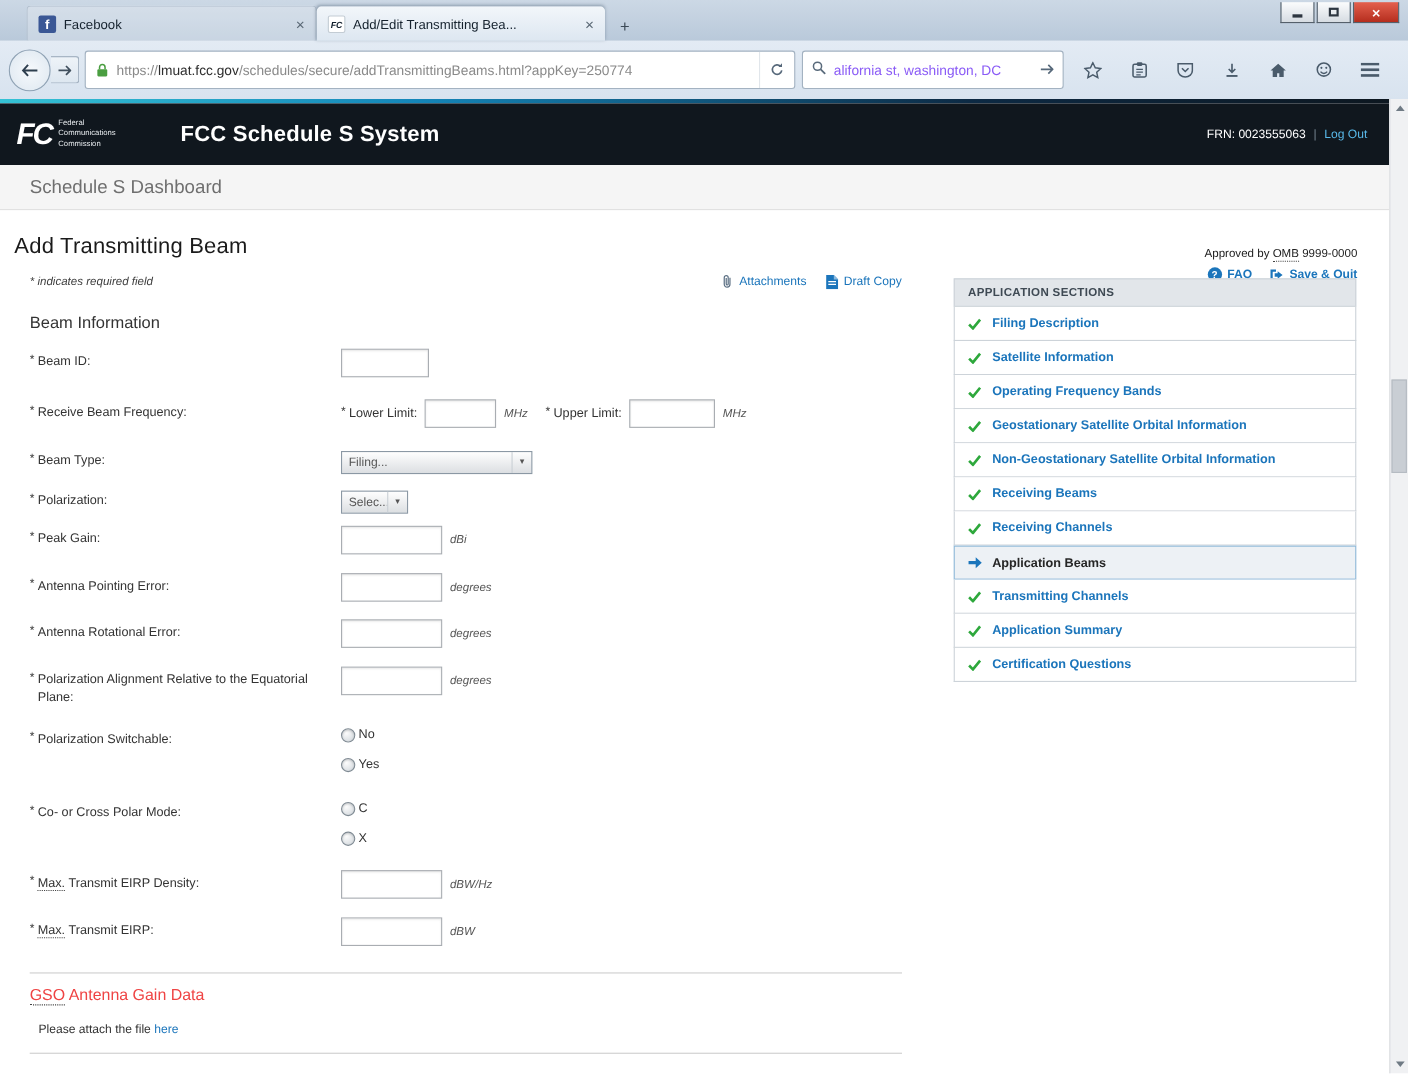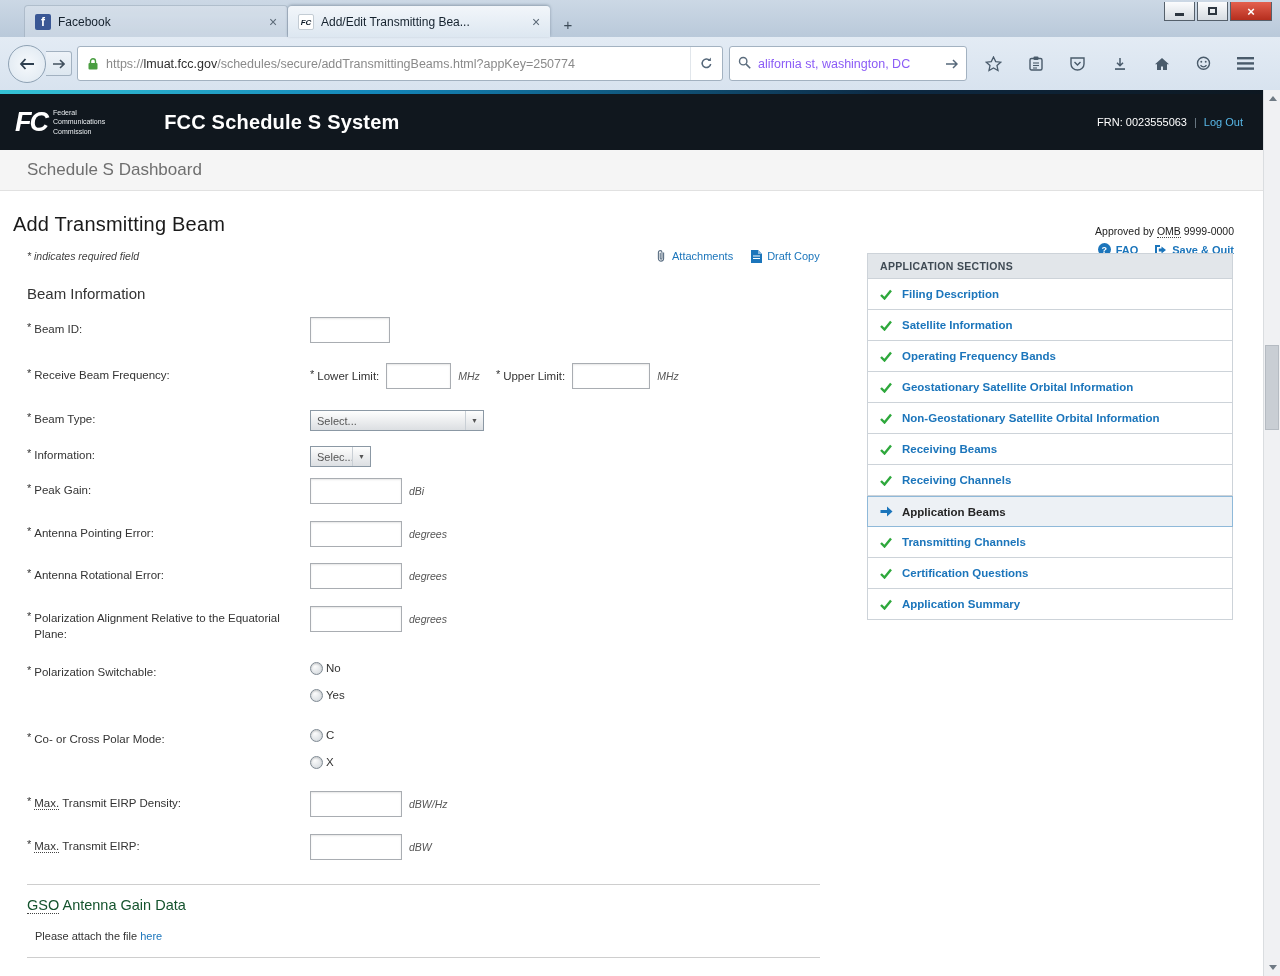--- a/index.html
+++ b/index.html
@@ -95,21 +95,21 @@
        background:linear-gradient(#fefefe,#dcdfe2);font-size:11px;color:#555;cursor:pointer;box-sizing:border-box;margin-top:3px;}
   .sel-text{flex:1;padding:0 6px;overflow:hidden;white-space:nowrap;}
   .sel-arrow{width:17px;height:100%;display:flex;align-items:center;justify-content:center;
              font-size:7px;color:#555;border-left:1px solid #c9cfd5;}
   .ropt{display:flex;align-items:center;gap:3px;height:17px;margin-bottom:10px;cursor:pointer;}
   .radio{width:13px;height:13px;border-radius:50%;border:1px solid #7f8a93;box-sizing:border-box;
          background:radial-gradient(circle at 35% 30%,#fdfdfd,#cfd5da);box-shadow:inset 0 1px 2px rgba(0,0,0,.18);}
   .ropt .ltext{font-size:11.5px;}
 
   .hr{position:absolute;left:27px;width:793px;border-top:1px solid #cecece;}
-  .gso-title{position:absolute;top:706px;left:27px;font-size:14.5px;color:#14532d;}
+  .gso-title{position:absolute;top:706px;left:27px;font-size:14.5px;color:#ef4444;}
   .attach-line{position:absolute;top:739px;left:35px;font-size:11px;color:#333;}
   .attach-link{color:#1b75bb;cursor:pointer;}
 
   
   .sidebar{position:absolute;top:62px;left:867px;width:366px;}
   .sb-header{height:26px;background:#e2e6ea;border:1px solid #cdd3d9;display:flex;align-items:center;
              padding:0 12px;font-size:10.5px;font-weight:bold;color:#3f4a54;letter-spacing:.3px;box-sizing:border-box;}
   .sb-item{height:31px;display:flex;align-items:center;padding:0 12px;background:#fff;
            border:1px solid #cdd3d9;border-top:none;font-size:11.5px;box-sizing:border-box;cursor:pointer;}
   .sb-ic{width:14px;margin-right:8px;display:flex;align-items:center;flex:0 0 auto;}
@@ -339,29 +339,29 @@
       <input class="ti" style="width: 78px;">
       <span class="unit">MHz</span>
     </div>
 
     <div class="frow" style="top:216px">
       <div class="flabel">
           <span class="req">*</span>
           <span class="ltext">Beam Type:</span>
         </div>
       <div class="sel" style="width:174px">
-        <span class="sel-text">Select...</span>
+        <span class="sel-text">Filing...</span>
         <span class="sel-arrow">▼</span>
       </div>
     </div>
 
     <div class="frow" style="top:252px">
       <div class="flabel">
           <span class="req">*</span>
-          <span class="ltext">Information:</span>
+          <span class="ltext">Polarization:</span>
         </div>
       <div class="sel" style="width:61px">
         <span class="sel-text">Selec...</span>
         <span class="sel-arrow">▼</span>
       </div>
     </div>
 
     <div class="frow" style="top:287px">
       <div class="flabel">
           <span class="req">*</span>
@@ -537,29 +537,29 @@
             </svg>
           </span>
         <span class="sb-label">Transmitting Channels</span>
       </div>
       <div class="sb-item">
         <span class="sb-ic">
             <svg width="12" height="11" viewBox="0 0 12 11">
               <path d="M1 6l3.5 3.5L11 1.5" fill="none" stroke="#2ea83c" stroke-width="2.4"></path>
             </svg>
           </span>
+        <span class="sb-label">Application Summary</span>
+      </div>
+      <div class="sb-item">
+        <span class="sb-ic">
+            <svg width="12" height="11" viewBox="0 0 12 11">
+              <path d="M1 6l3.5 3.5L11 1.5" fill="none" stroke="#2ea83c" stroke-width="2.4"></path>
+            </svg>
+          </span>
         <span class="sb-label">Certification Questions</span>
-      </div>
-      <div class="sb-item">
-        <span class="sb-ic">
-            <svg width="12" height="11" viewBox="0 0 12 11">
-              <path d="M1 6l3.5 3.5L11 1.5" fill="none" stroke="#2ea83c" stroke-width="2.4"></path>
-            </svg>
-          </span>
-        <span class="sb-label">Application Summary</span>
       </div>
     </div>
   </div>
 </div>
 
 <div class="scrollbar">
   <div class="sb-btn up">
       <div class="tri-up"></div>
     </div>
   <div class="sb-thumb"></div>

